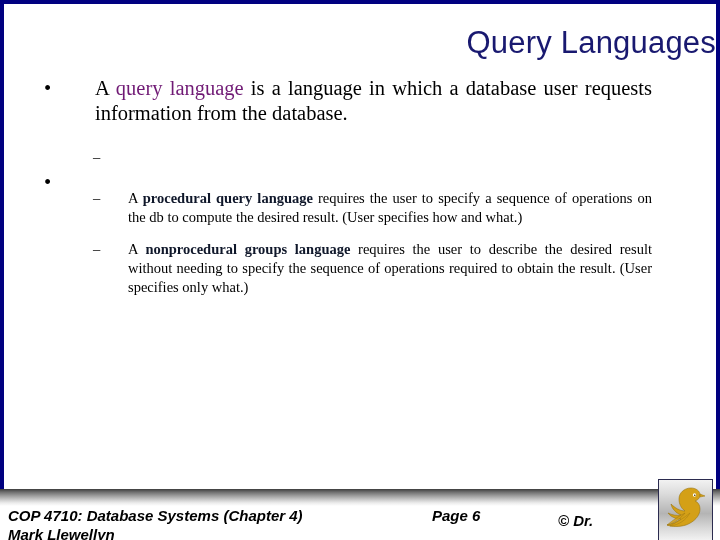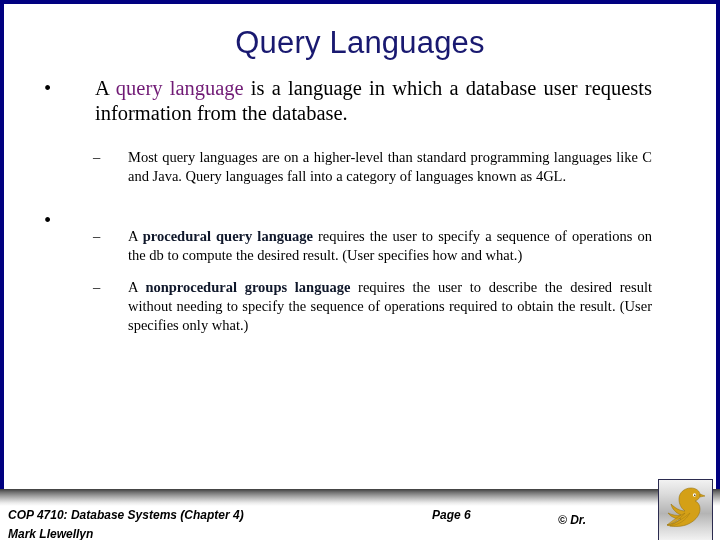--- a/index.html
+++ b/index.html
@@ -35,21 +35,21 @@
     width: 4px; height: 492px;
     background: #000080;
   }
 
   
   .slide-title {
     position: absolute;
     left: 4px;
     top: 26px;
     width: 712px;
-    text-align: center;
+    text-align: right;
     font-family: "Liberation Sans", sans-serif;
     font-size: 31px;
     line-height: 34px;
     color: #191970;
     letter-spacing: 0.2px;
   }
 
   
   .body {
     position: absolute;
@@ -122,21 +122,21 @@
   
   .footer-text {
     position: absolute;
     left: 0;
     top: 506px;
     width: 720px;
     height: 34px;
     font-family: "Liberation Sans", sans-serif;
     font-weight: bold;
     font-style: italic;
-    font-size: 12px;
+    font-size: 15px;
     line-height: 19px;
     color: #000000;
   }
   .f-course { position: absolute; left: 8px;  top: 0px; white-space: nowrap; }
   .f-page   { position: absolute; left: 432px; top: 0px; white-space: nowrap; }
   .f-copy   { position: absolute; left: 558px; top: 5px; white-space: nowrap; }
   .f-author { position: absolute; left: 8px;  top: 19px; white-space: nowrap; }
 
   
   .logo-box {
@@ -166,21 +166,20 @@
 
     <div class="lvl1">
       <span class="marker">•</span>
       <span>A </span><span class="hl">query language</span><span> is a language in which a database user requests information from the database.</span>
     </div>
 
     <div class="spacer-lg"></div>
 
     <div class="lvl2">
       <span class="marker">–</span>
-      <span>Most query languages are on a higher-level than standard programming languages like  C  and Java.   Query languages fall into a category of languages known as 4GL.</span>
     </div>
 
     <div class="spacer-lg"></div>
 
     <div class="lvl1">
       <span class="marker">•</span>
     </div>
 
     <div class="spacer-md"></div>
 

